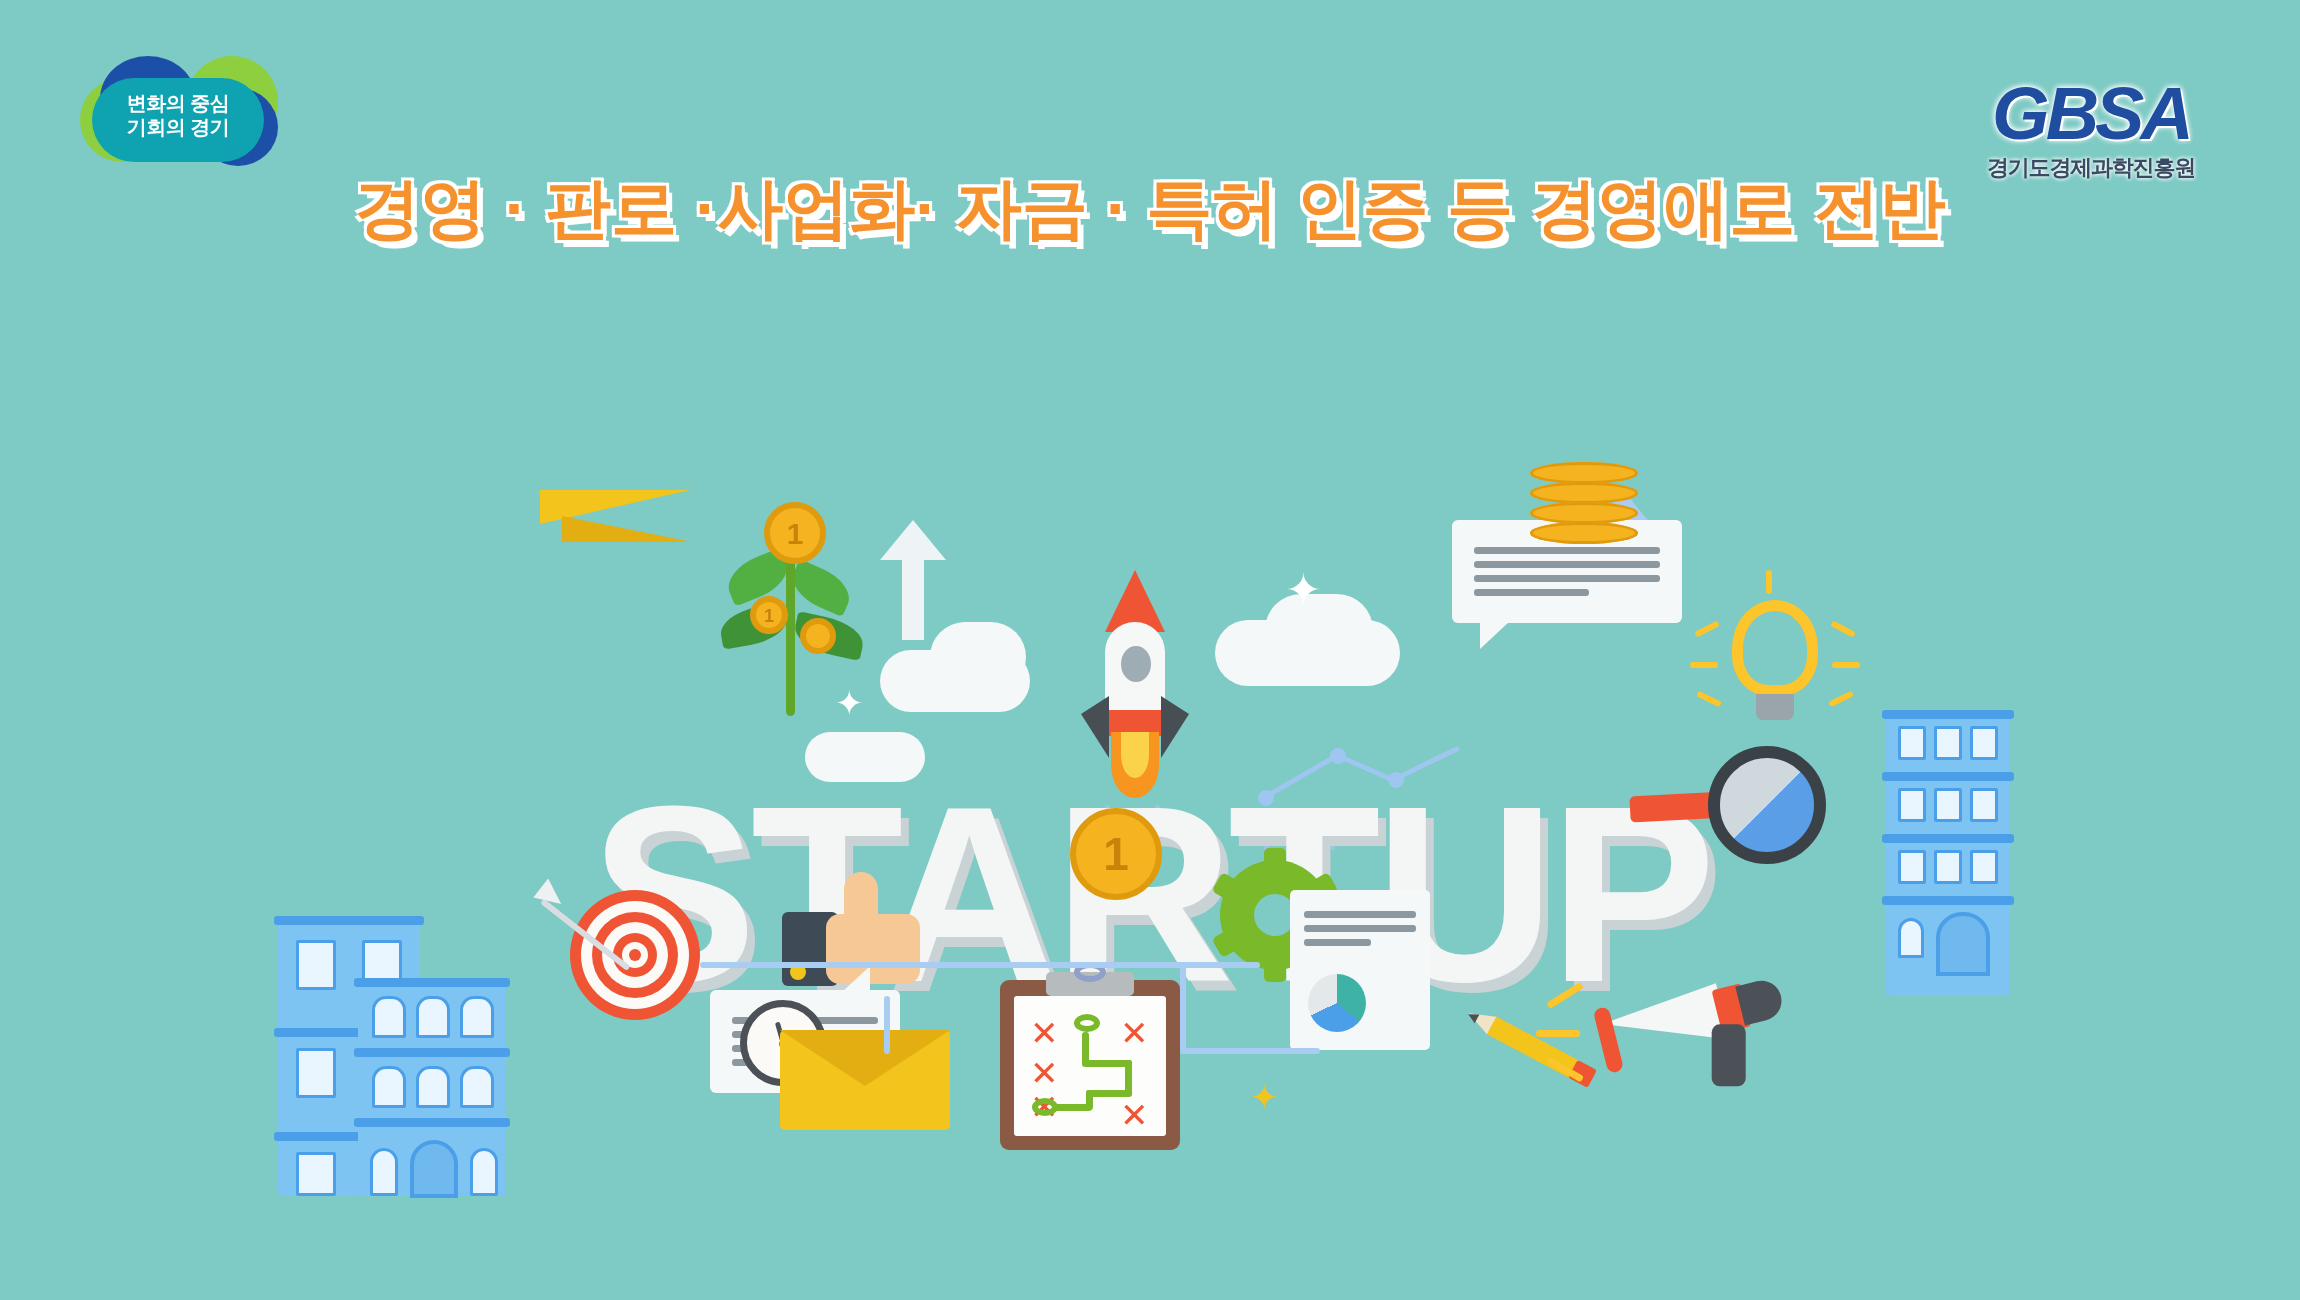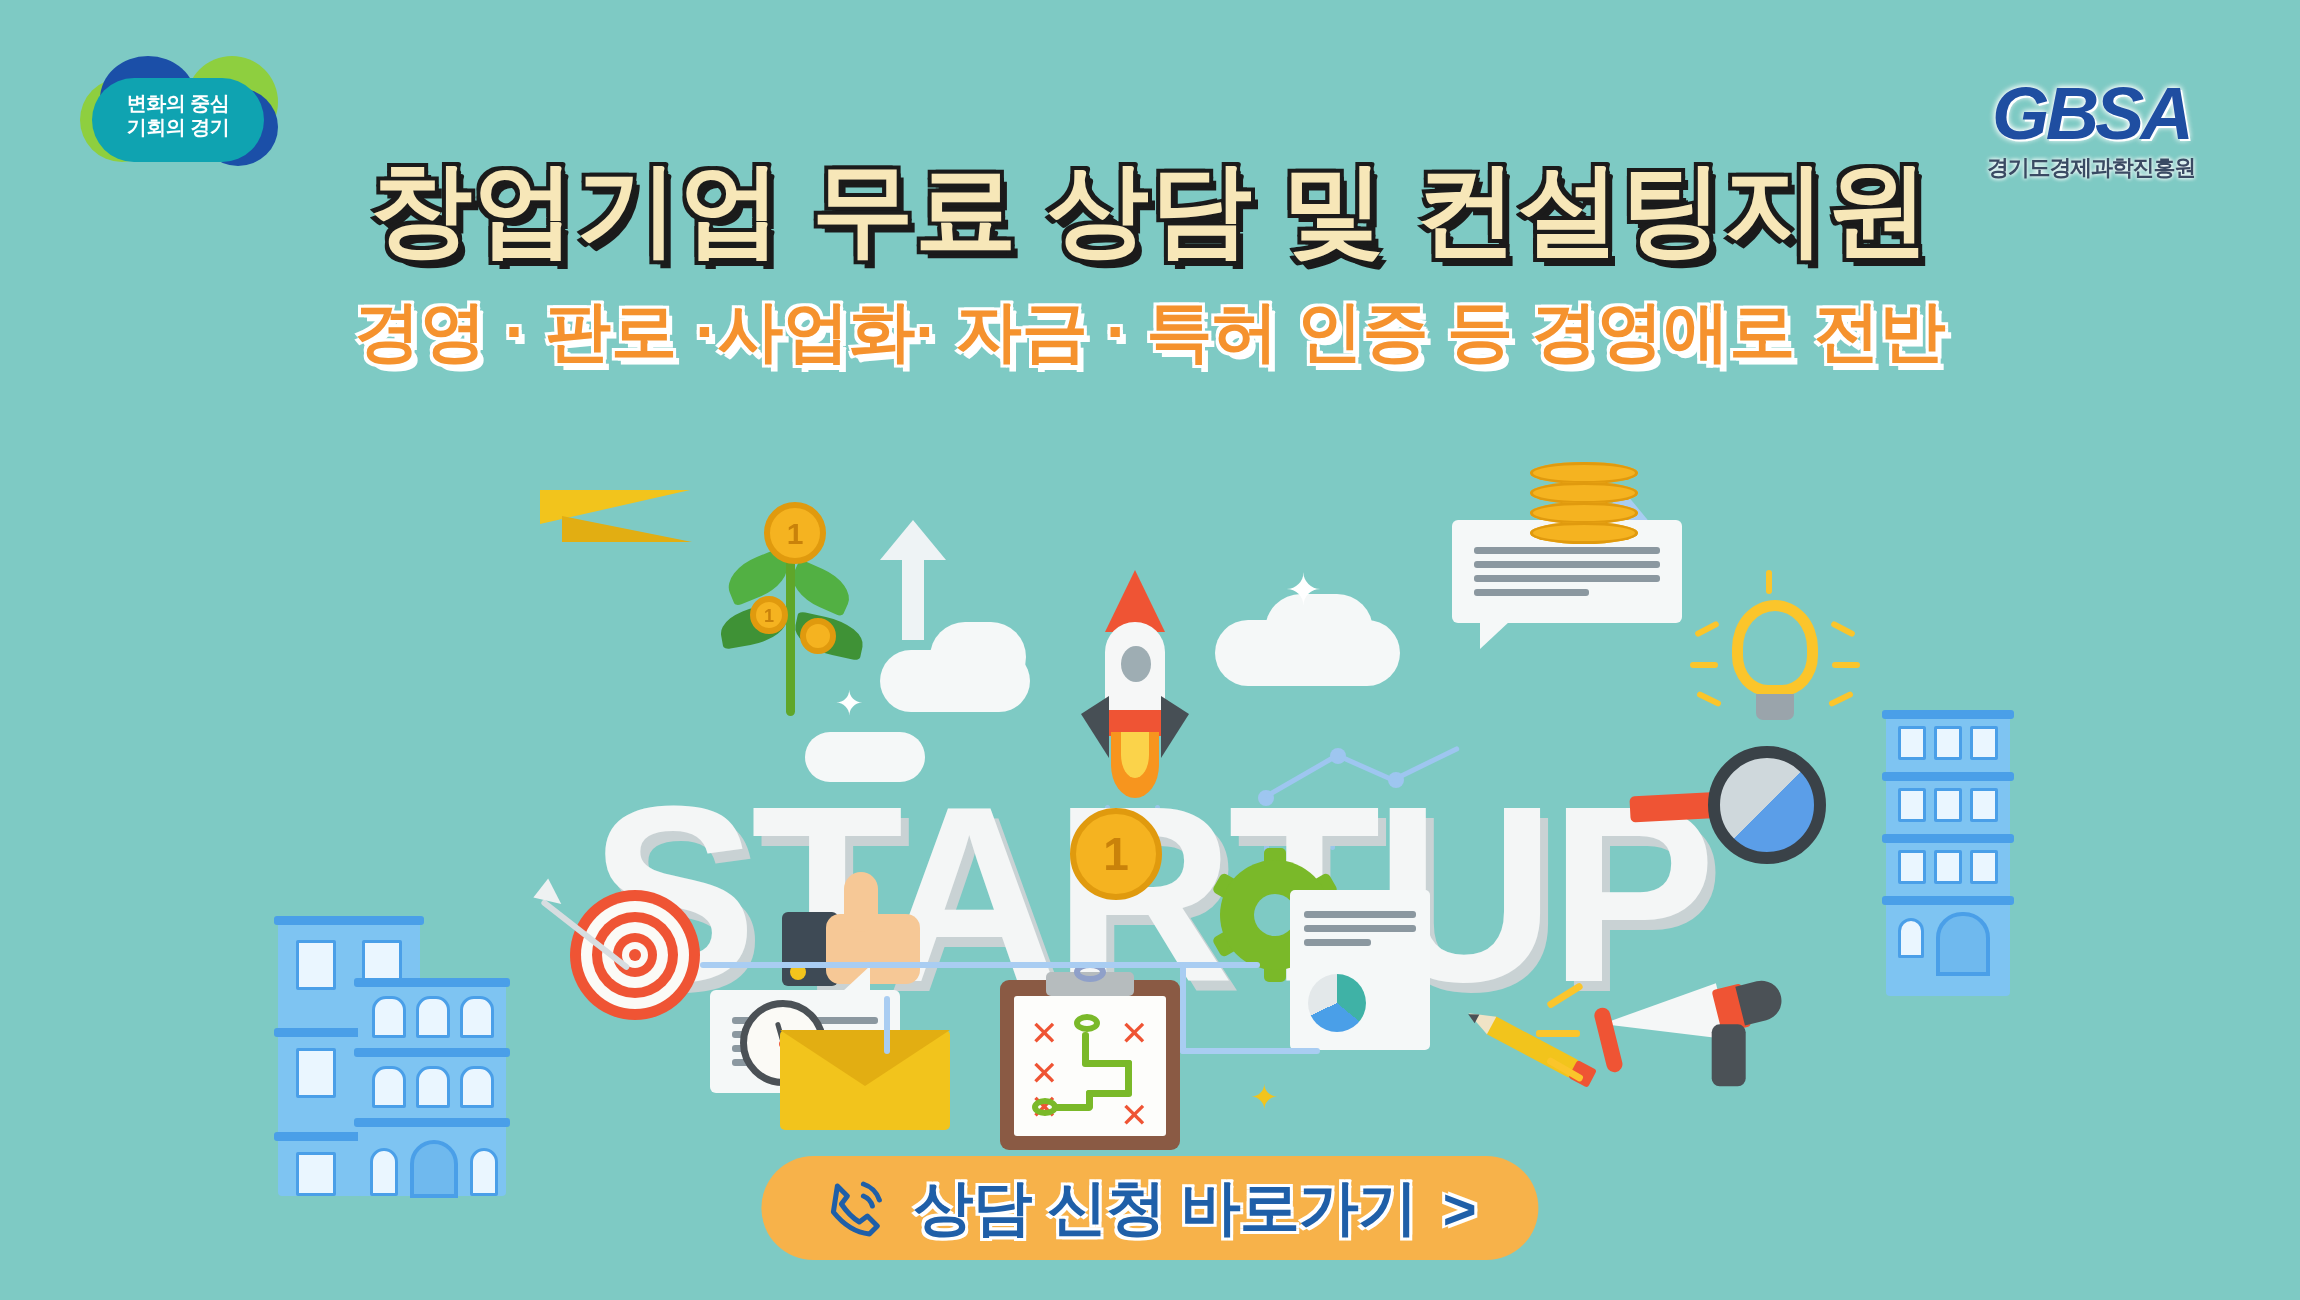--- a/index.html
+++ b/index.html
@@ -339,21 +339,20 @@
     <span class="blob blob-blue-a"></span>
     <span class="blob blob-blue-b"></span>
     <span class="blob blob-teal"></span>
     <div class="gg-text">
       <div>변화의 중심</div>
       <div>기회의 경기</div>
     </div>
   </div>
 
   <div id="headline-block">
-    <div id="title-sub">창업기업 무료 상담 및 컨설팅지원</div>
     <div id="title-tags">경영 · 판로 ·사업화· 자금 ·  특허 인증  등 경영애로 전반</div>
   </div>
 
   <div id="illustration">
 
     <span class="cloud" style="left:880px;  top:90px;  width:150px; height:62px;"></span>
     <span class="cloud" style="left:930px;  top:62px;  width:96px;  height:70px;"></span>
     <span class="cloud" style="left:1215px; top:60px;  width:185px; height:66px;"></span>
     <span class="cloud" style="left:1265px; top:34px;  width:108px; height:72px;"></span>
     <span class="cloud" style="left:805px;  top:172px; width:120px; height:50px;"></span>
@@ -583,25 +582,14 @@
       <span class="win" style="left:84px; top:78px; width:28px; height:34px;"></span>
       <span class="win" style="left:12px; top:140px;width:28px; height:34px;"></span>
       <span class="win" style="left:48px; top:140px;width:28px; height:34px;"></span>
       <span class="win" style="left:84px; top:140px;width:28px; height:34px;"></span>
       <span class="win win-arch" style="left:12px; top:208px; width:26px; height:40px;"></span>
       <span class="door" style="left:50px; top:202px; width:54px; height:64px;"></span>
     </div>
 
   </div>
 
-  <div id="cta-button">
-    <span id="cta-phone-icon">
-      <svg width="64" height="64" viewBox="0 0 64 64" aria-hidden="true">
-        <path d="M14 10 L24 20 L18 28 Q26 40 36 46 L44 40 L54 50 L46 58 Q26 56 10 36 Z" fill="none" stroke="#1f5fa8" stroke-width="5" stroke-linejoin="round"></path>
-        <path d="M40 8 Q52 12 56 24" fill="none" stroke="#1f5fa8" stroke-width="5" stroke-linecap="round"></path>
-        <path d="M40 20 Q47 23 49 30" fill="none" stroke="#1f5fa8" stroke-width="5" stroke-linecap="round"></path>
-      </svg>
-    </span>
-    <span id="cta-label">상담 신청 바로가기</span>
-    <span id="cta-chevron">&gt;</span>
-  </div>
 
 </div>
 
 </body></html>

